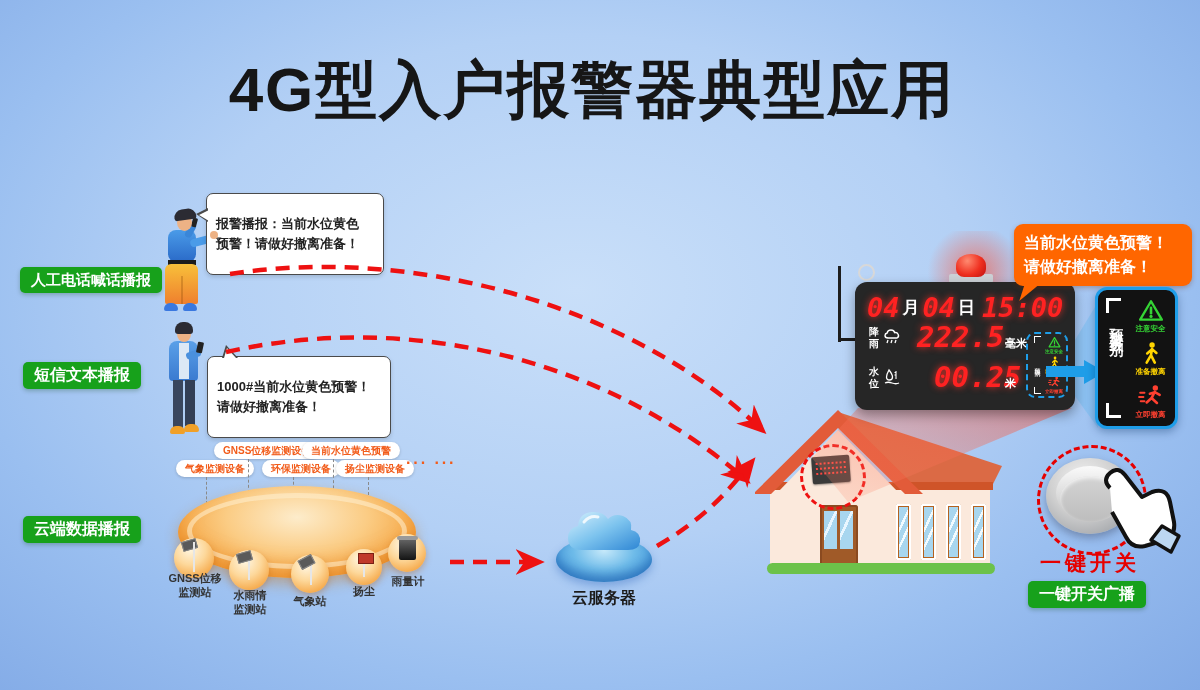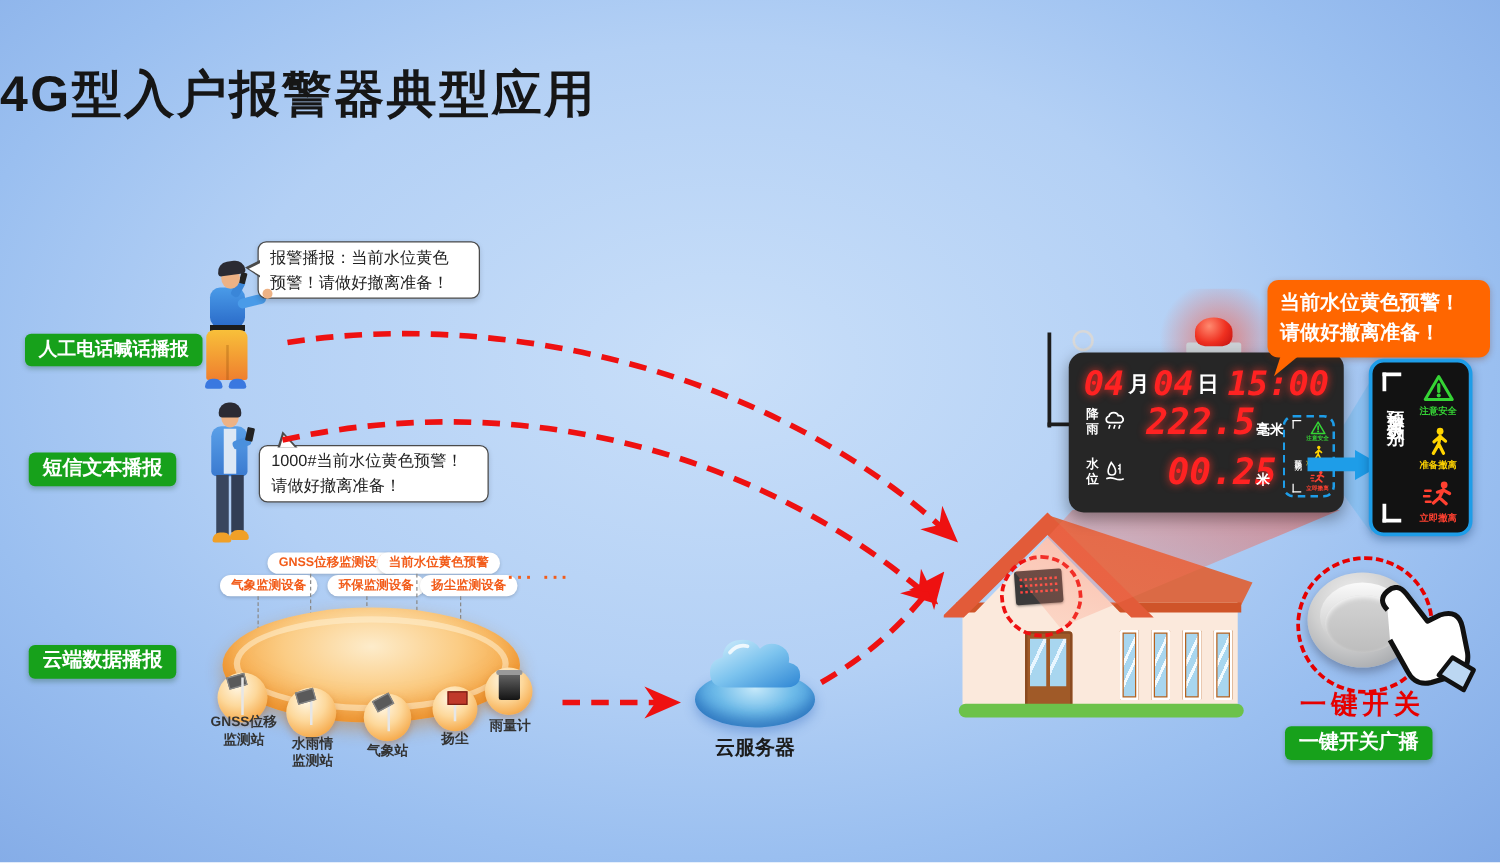--- a/index.html
+++ b/index.html
@@ -3,33 +3,33 @@
 <meta charset="utf-8">
 <style>
   html,body{margin:0;padding:0;}
   body{font-family:"Liberation Sans","DejaVu Sans",sans-serif;}
   .stage{position:relative;width:1200px;height:690px;overflow:hidden;
     background:radial-gradient(ellipse at 48% 42%, #c9dff9 0%, #b3d0f5 45%, #9abff0 70%, #82aae6 100%);}
   .abs{position:absolute;}
   .pre{white-space:pre-line;}
 
   
-  .title{left:0;right:16px;top:48px;font-size:40px;font-weight:bold;
+  .title{left:0;right:16px;top:48px;text-align:center;font-size:62px;font-weight:bold;
     color:#161616;letter-spacing:2px;}
 
   
   .glabel{background:#17a11b;color:#fff;font-weight:bold;border-radius:5px;
     padding:3px 11px;box-shadow:0 2px 4px rgba(0,60,0,.25);line-height:1.3;}
   .gl1{left:20px;top:267px;font-size:15px;}
   .gl2{left:23px;top:362px;font-size:16px;}
   .gl3{left:23px;top:516px;font-size:16px;}
 
   
   .bubble{background:#fff;border:1.5px solid #4a4a4a;border-radius:7px;color:#222;
-    font-size:13px;font-weight:normal;line-height:1.55;padding:2px 9px;box-shadow:0 2px 4px rgba(0,0,0,.15);}
+    font-size:13px;font-weight:bold;line-height:1.55;padding:20px 9px;box-shadow:0 2px 4px rgba(0,0,0,.15);}
   .b1{left:206px;top:193px;width:158px;}
   .b1::before{content:'';position:absolute;left:-11px;top:14px;width:0;height:0;
     border-top:6px solid transparent;border-bottom:8px solid transparent;border-right:12px solid #4a4a4a;}
   .b1::after{content:'';position:absolute;left:-8px;top:16px;width:0;height:0;
     border-top:5px solid transparent;border-bottom:6px solid transparent;border-right:10px solid #fff;}
   .b2{left:207px;top:356px;width:164px;}
   .b2::before{content:'';position:absolute;left:14px;top:-12px;width:0;height:0;
     border-left:4px solid transparent;border-right:12px solid transparent;border-bottom:13px solid #4a4a4a;}
   .b2::after{content:'';position:absolute;left:16px;top:-9px;width:0;height:0;
     border-left:3px solid transparent;border-right:9px solid transparent;border-bottom:10px solid #fff;}

